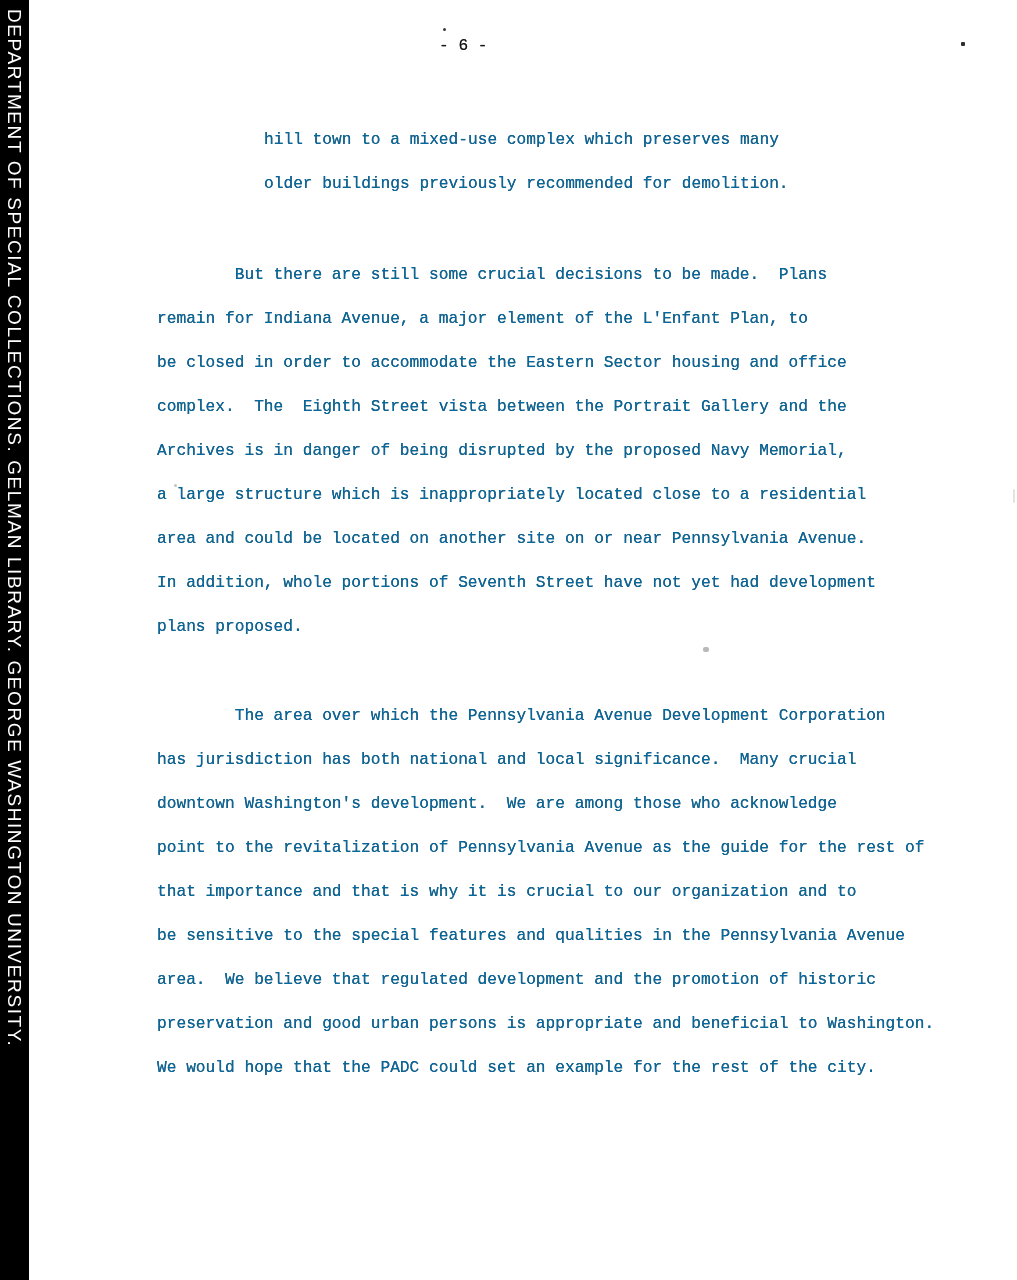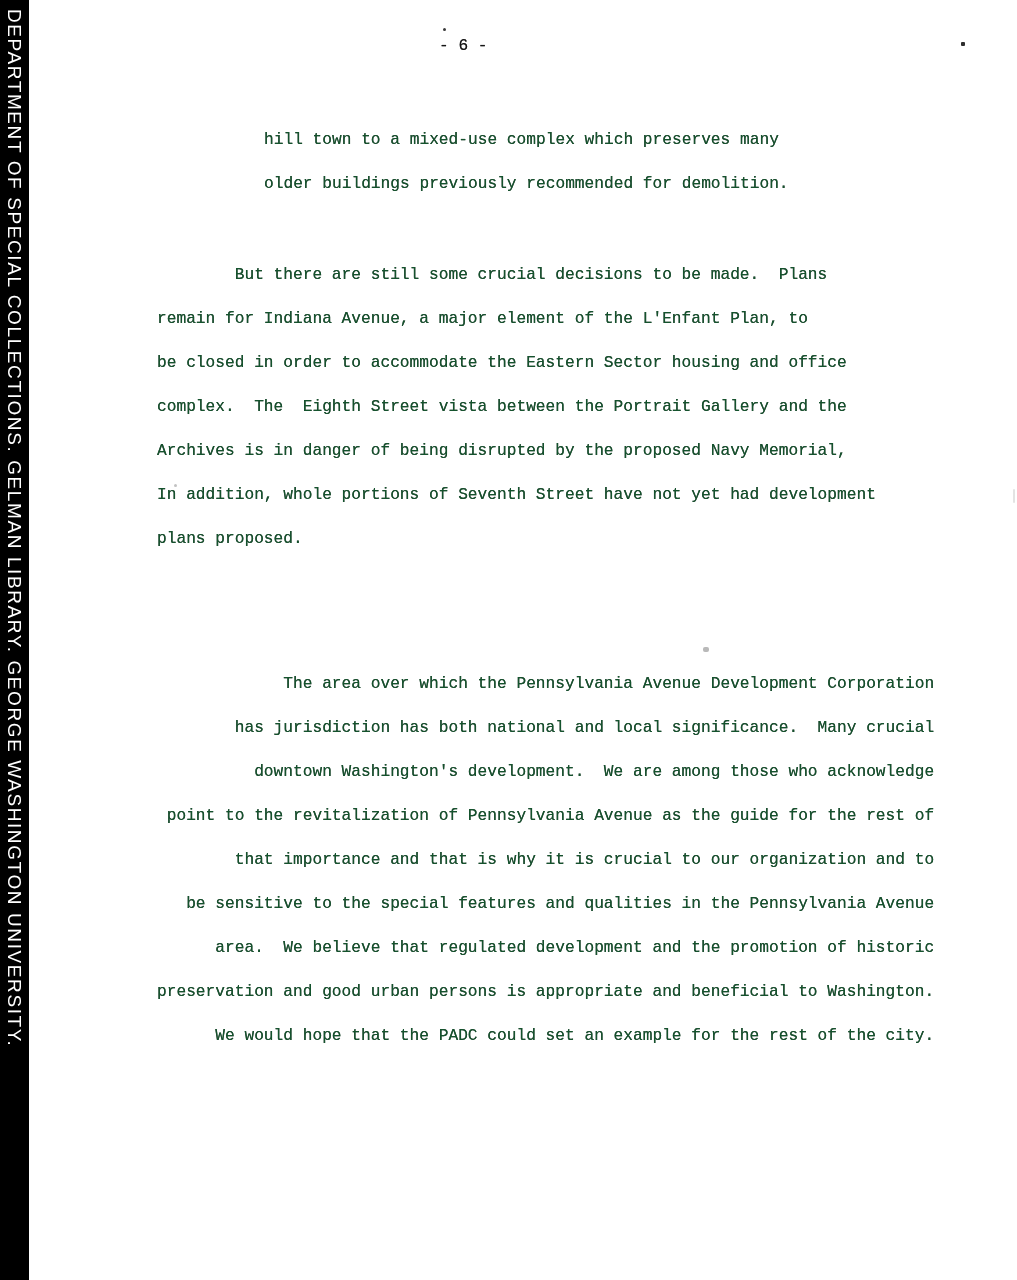--- a/index.html
+++ b/index.html
@@ -36,36 +36,36 @@
     font-family: "Liberation Sans", sans-serif;
     font-size: 19px;
     letter-spacing: 1.6px;
     white-space: nowrap;
   }
   
   .doc-line {
     white-space: pre;
     font-size: 16.2px;
     line-height: 44px;
-    color: #14532d;
+    color: #0369a1;
     text-shadow: 0 0 0.6px rgba(10,10,10,0.75);
   }
   .pagenum {
     position: absolute;
     left: 439px;
     top: 36px;
     font-size: 16.2px;
     line-height: 20px;
     color: #161616;
     text-shadow: 0 0 0.6px rgba(10,10,10,0.75);
     white-space: pre;
   }
   .excerpt  { position: absolute; left: 264px; top: 118px; }
   .para-1   { position: absolute; left: 157px; top: 253px; }
-  .para-2   { position: absolute; left: 157px; top: 662px; text-align: right; }
+  .para-2   { position: absolute; left: 157px; top: 694px; }
   
   .artifact { position: absolute; border-radius: 50%; }
   .art-1 { left: 443px; top: 28px;  width: 3px;  height: 3px;  background: #3a3a3a; }
   .art-2 { left: 961px; top: 42px;  width: 4px;  height: 4px;  background: #2e2e2e; border-radius: 1px; }
   .art-3 { left: 703px; top: 647px; width: 6px;  height: 5px;  background: #b9b9b9; border-radius: 2px; }
   .art-4 { left: 174px; top: 484px; width: 3px;  height: 3px;  background: #c2c2c2; }
   .art-5 { left: 1013px; top: 489px; width: 2px; height: 14px; background: #e3e3e3; border-radius: 1px; }
 </style>
 </head>
 <body>
@@ -82,20 +82,22 @@
     <div class="doc-line">hill town to a mixed-use complex which preserves many</div>
     <div class="doc-line">older buildings previously recommended for demolition.</div>
   </div>
 
   <div class="para-1">
     <div class="doc-line">        But there are still some crucial decisions to be made.  Plans</div>
     <div class="doc-line">remain for Indiana Avenue, a major element of the L'Enfant Plan, to</div>
     <div class="doc-line">be closed in order to accommodate the Eastern Sector housing and office</div>
     <div class="doc-line">complex.  The  Eighth Street vista between the Portrait Gallery and the</div>
     <div class="doc-line">Archives is in danger of being disrupted by the proposed Navy Memorial,</div>
+    <div class="doc-line">a large structure which is inappropriately located close to a residential</div>
+    <div class="doc-line">area and could be located on another site on or near Pennsylvania Avenue.</div>
     <div class="doc-line">In addition, whole portions of Seventh Street have not yet had development</div>
     <div class="doc-line">plans proposed.</div>
   </div>
 
   <div class="para-2">
     <div class="doc-line">        The area over which the Pennsylvania Avenue Development Corporation</div>
     <div class="doc-line">has jurisdiction has both national and local significance.  Many crucial</div>
     <div class="doc-line">downtown Washington's development.  We are among those who acknowledge</div>
     <div class="doc-line">point to the revitalization of Pennsylvania Avenue as the guide for the rest of</div>
     <div class="doc-line">that importance and that is why it is crucial to our organization and to</div>

